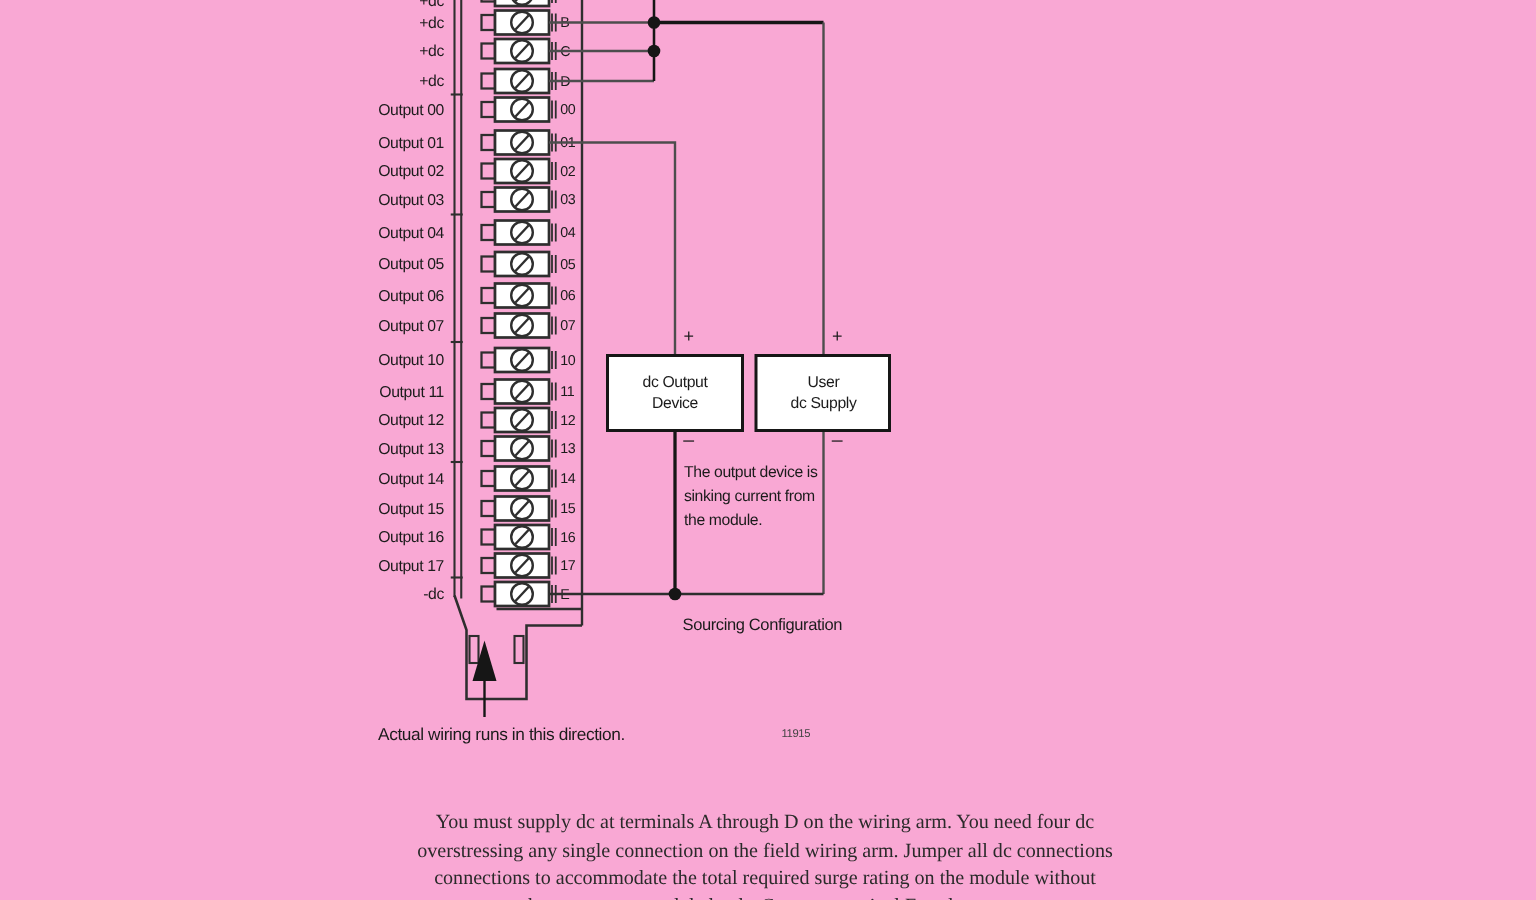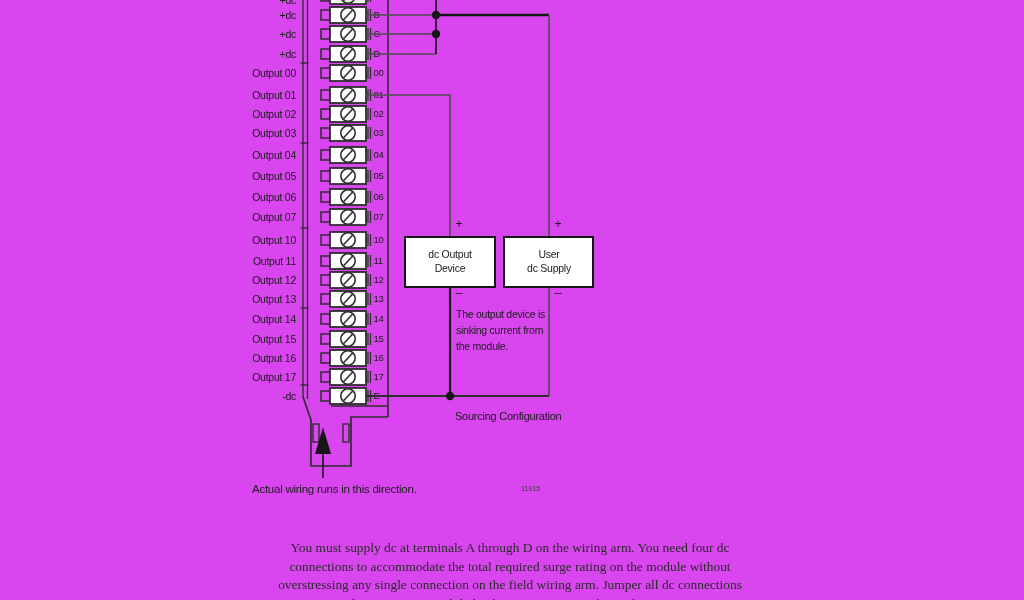--- a/index.html
+++ b/index.html
@@ -1,19 +1,19 @@
 <!DOCTYPE html>
 <html><head>
 <meta charset="utf-8">
 <style>
   html,body{margin:0;padding:0;}
   #page{
     position:relative;
     width:1024px;height:600px;
-    background:#d946ef;
+    background:#f9a8d4;
     overflow:hidden;
     font-family:"Liberation Sans",sans-serif;
   }
   #wiring-svg{position:absolute;left:0;top:0;}
   #wiring-svg text{
     font-family:"Liberation Sans",sans-serif;
     letter-spacing:-0.25px;
   }
   #paragraph{
     position:absolute;
@@ -238,18 +238,18 @@
       <text x="456" y="350" font-size="10.5" text-anchor="start" fill="#1b1b1b" font-weight="normal">the module.</text>
       <text x="455" y="420" font-size="11" text-anchor="start" fill="#1b1b1b" font-weight="normal">Sourcing Configuration</text>
       <text x="521" y="491" font-size="7.5" text-anchor="start" fill="#444444" font-weight="normal">11915</text>
       <text x="252" y="493" font-size="11.5" text-anchor="start" fill="#1b1b1b" font-weight="normal">Actual wiring runs in this direction.</text>
       <polygon points="323,427 315,454 331,454" fill="#161616"></polygon>
       <line x1="323" y1="454" x2="323" y2="478" stroke="#161616" stroke-width="1.6"></line>
     </svg>
 
   <div id="paragraph">
     <div class="para-line">You must supply dc at terminals A through D on the wiring arm. You need four dc</div>
+    <div class="para-line">overstressing any single connection on the field wiring arm. Jumper all dc connections</div>
     <div class="para-line">connections to accommodate the total required surge rating on the module without</div>
-    <div class="para-line">overstressing any single connection on the field wiring arm. Jumper all dc connections</div>
     <div class="para-line">together to operate module loads. Connect terminal E to dc common.</div>
   </div>
 
 </div>
 
 </body></html>

